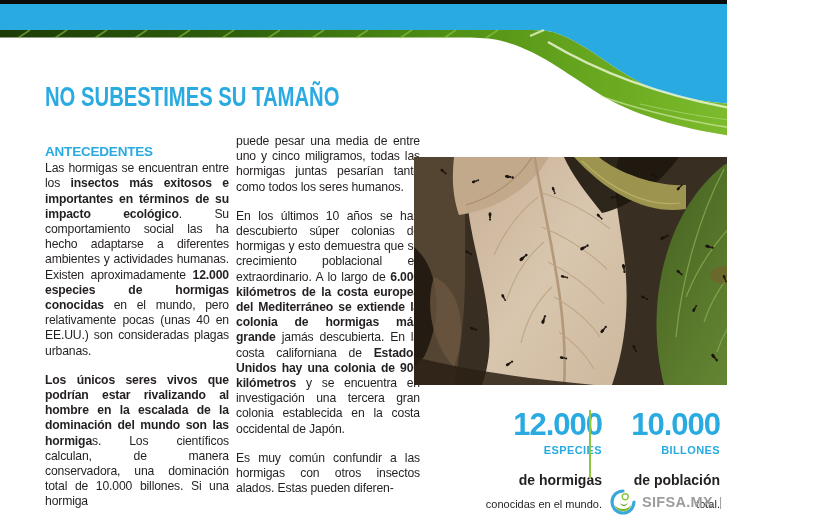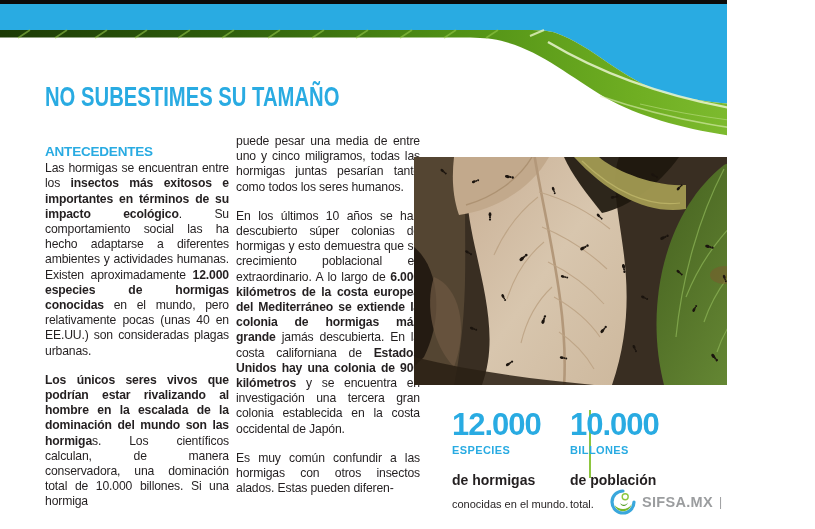--- a/index.html
+++ b/index.html
@@ -29,21 +29,21 @@
   .section-heading {
     margin:0 0 2px 0; color:#29ABE2; font-size:13.5px; font-weight:bold;
     letter-spacing:-0.2px;
   }
   
   #photo {
     position:absolute; left:414px; top:157px; width:354px; height:228px;
     overflow:hidden;
   }
   
-  .stat { position:absolute; width:150px; text-align:left; }
+  .stat { position:absolute; width:150px; text-align:right; }
   #stat-0 { left:452px; top:409px; }
   #stat-1 { left:570px; top:409px; }
   .stat-value {
     color:#29ABE2; font-weight:bold; font-size:31px; line-height:1;
     letter-spacing:-1px;
   }
   .stat-label {
     color:#29ABE2; font-weight:bold; font-size:11px; letter-spacing:0.4px;
     margin-top:4px;
   }

